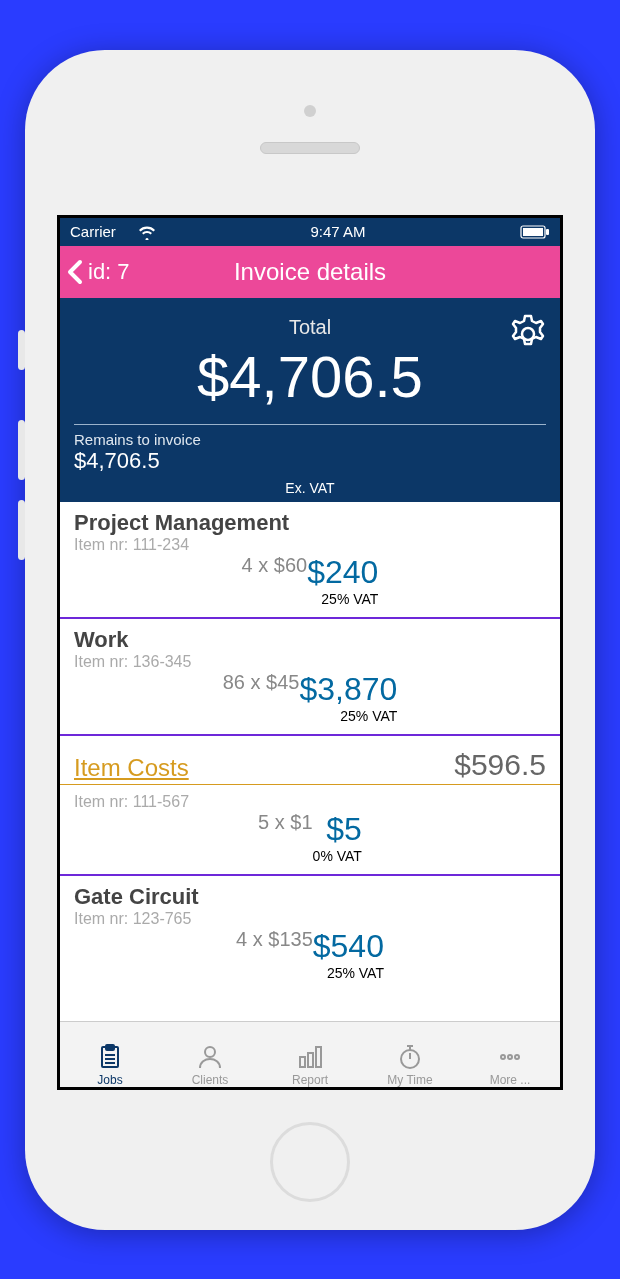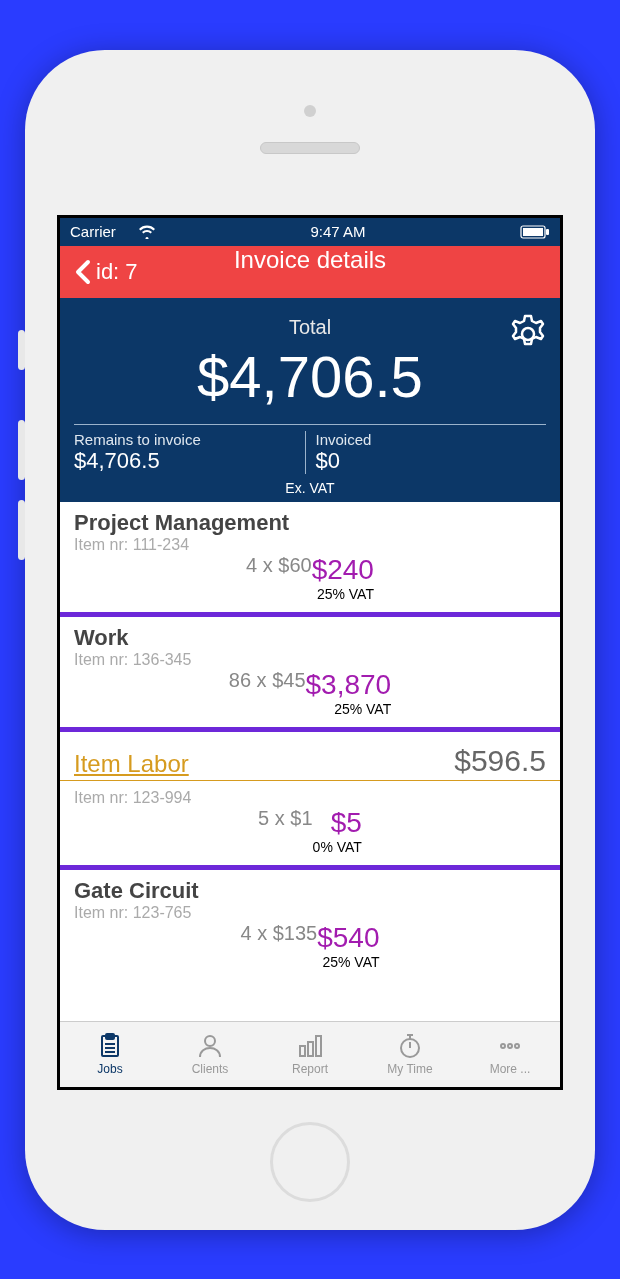--- a/index.html
+++ b/index.html
@@ -81,31 +81,31 @@
   .status-bar {
     background: #0c3767;
     color: #fff;
     height: 28px;
     display: flex;
     align-items: center;
     justify-content: space-between;
     padding: 0 10px;
     font-size: 15px;
   }
-  .status-left { display: flex; align-items: center; gap: 22px; }
+  .status-left { display: flex; align-items: flex-end; gap: 22px; }
   .status-right { display: flex; align-items: center; gap: 4px; }
 
   
   .nav-header {
-    background: #ef4444;
+    background: #ec4899;
     color: #fff;
     height: 52px;
     display: flex;
+    align-items: center;
     position: relative;
-    padding-left: 8px;
   }
   .back-btn {
     display: flex;
     align-items: center;
     gap: 4px;
     padding-left: 6px;
     font-size: 22px;
     cursor: pointer;
   }
   .nav-title {
@@ -136,20 +136,21 @@
   .total-amount {
     text-align: center;
     font-size: 58px;
     font-weight: 400;
     margin: 4px 0 14px 0;
   }
   .summary-row {
     display: flex;
     border-top: 1px solid #9bb3cc;
     padding-top: 6px;
+    flex-direction: column;
   }
   .summary-col {
     flex: 1;
     padding: 0 10px;
   }
   .summary-col:first-child { padding-left: 0; }
   .summary-col + .summary-col {
     border-left: 1px solid #9bb3cc;
   }
   .summary-col .lbl { font-size: 15px; color: #dfe7ef; }
@@ -180,21 +181,21 @@
     font-size: 30px;
     color: #666;
   }
   .section-header.labor .name { color: #5a9e3f; }
   .section-header.labor { border-bottom: 1px solid #5a9e3f; }
   .section-header.items .name { color: #d69b1f; }
   .section-header.items { border-bottom: 1px solid #d69b1f; }
 
   .line-item {
     padding: 8px 14px 10px 14px;
-    border-bottom: 5px solid #6d28d9;
+    border-bottom: 2px solid #6d28d9;
   }
   .line-item .title {
     font-size: 22px;
     color: #444;
     font-weight: 600;
   }
   .line-item .sub {
     font-size: 16px;
     color: #aaa;
   }
@@ -204,41 +205,41 @@
     align-items: flex-start;
   }
   .line-item .qty {
     font-size: 20px;
     color: #888;
   }
   .line-item .price-col {
     text-align: right;
   }
   .line-item .price {
-    font-size: 28px;
-    color: #a21caf;
+    font-size: 32px;
+    color: #0369a1;
   }
   .line-item .vat {
     font-size: 14px;
     color: #000000;
   }
 
   
   .tab-bar {
     height: 66px;
     background: #f3f3f3;
     border-top: 1px solid #ccc;
     display: flex;
   }
   .tab {
     flex: 1;
     display: flex;
     flex-direction: column;
     align-items: center;
-    justify-content: center;
+    justify-content: flex-end;
     gap: 2px;
     color: #999;
     font-size: 12px;
     cursor: pointer;
   }
   .tab.active { color: #0c3767; }
   .tab svg { width: 28px; height: 28px; }
 </style>
 </head>
 <body>
@@ -285,24 +286,20 @@
           <circle cx="20" cy="20" r="6"></circle>
           <path d="M20 2 l3 0 l1 5 l4 2 l5 -2 l2 3 l-3 4 l0 4 l3 4 l-2 3 l-5 -2 l-4 2 l-1 5 l-3 0 l-3 0 l-1 -5 l-4 -2 l-5 2 l-2 -3 l3 -4 l0 -4 l-3 -4 l2 -3 l5 2 l4 -2 l1 -5 z" stroke-linejoin="round"></path>
         </svg>
       </div>
       <div class="total-label">Total</div>
       <div class="total-amount">$4,706.5</div>
       <div class="summary-row">
         <div class="summary-col">
           <div class="lbl">Remains to invoice</div>
           <div class="val">$4,706.5</div>
-        </div>
-        <div class="summary-col">
-          <div class="lbl">Invoiced</div>
-          <div class="val">$0</div>
         </div>
       </div>
       <div class="exvat">Ex. VAT</div>
     </div>
 
     <div class="list">
 
 
       <div class="line-item">
         <div class="title">Project Management</div>
@@ -322,26 +319,26 @@
         <div class="detail-row">
           <div class="qty">86 x $45</div>
           <div class="price-col">
             <div class="price">$3,870</div>
             <div class="vat">25% VAT</div>
           </div>
         </div>
       </div>
 
       <div class="section-header items">
-        <span class="name">Item Labor</span>
+        <span class="name">Item Costs</span>
         <span class="amount">$596.5</span>
       </div>
 
       <div class="line-item">
-        <div class="sub">Item nr: 123-994</div>
+        <div class="sub">Item nr: 111-567</div>
         <div class="detail-row">
           <div class="qty">5 x $1</div>
           <div class="price-col">
             <div class="price">$5</div>
             <div class="vat">0% VAT</div>
           </div>
         </div>
       </div>
 
       <div class="line-item" style="border-bottom:none;">

